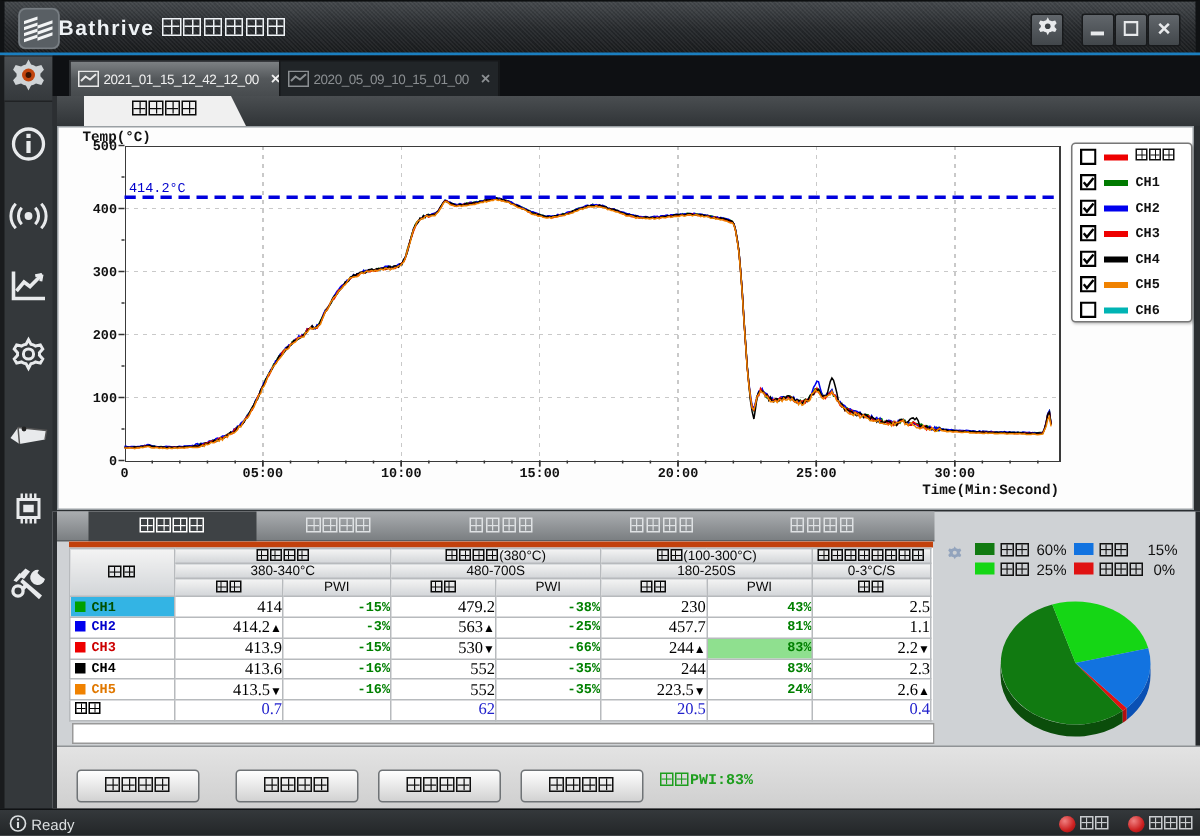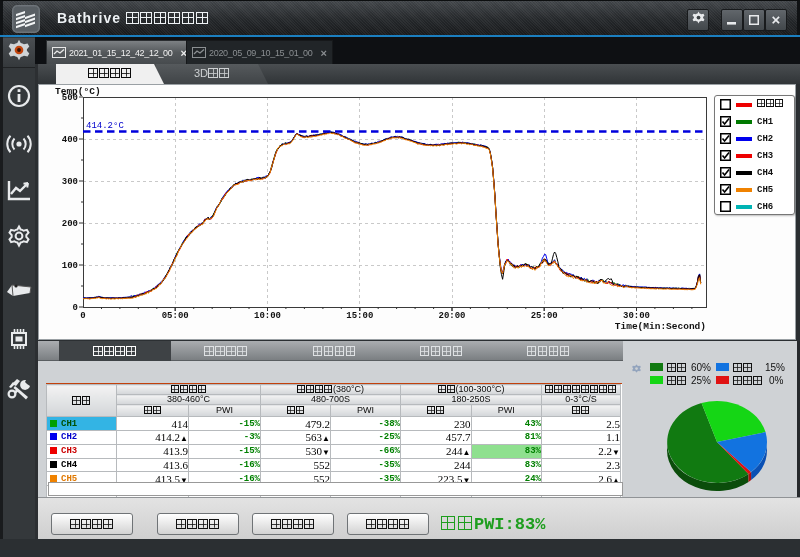--- a/index.html
+++ b/index.html
@@ -11,21 +11,21 @@
 
 
 #tbar { position:absolute; left:0; top:0; width:800px; height:37px;
   background:linear-gradient(#43474b,#26292c 50%,#17191b);
   border-left:3px solid #101214; border-right:3px solid #101214; border-top:1px solid #0c0e0f; }
 #tbar .hatch { position:absolute; inset:0;
   background:repeating-linear-gradient(45deg,rgba(255,255,255,.05) 0 1px,transparent 1px 2px),
              repeating-linear-gradient(-45deg,rgba(0,0,0,.06) 0 1px,transparent 1px 2px); }
 #blueline { position:absolute; left:0; top:35px; width:800px; height:2px; background:#1b7fc0; }
 #logo { position:absolute; left:9px; top:4px; }
-#title { position:absolute; left:54px; top:9px; font-size:14px; font-weight:bold; color:#eef2f5; letter-spacing:1px;text-align:center; }
+#title { position:absolute; left:36px; top:9px; font-size:14px; font-weight:bold; color:#eef2f5; letter-spacing:1px;text-align:center; }
 .wbtn { position:absolute; top:8px; height:22px; background:linear-gradient(#61666b,#42474b);
   border:1px solid #181a1c; border-radius:2px; color:#e8eaec; text-align:center; line-height:20px; }
 
 
 #sbar { position:absolute; left:0; top:37px; width:35px; height:502px; background:#34383b; border-left:3px solid #191b1d; }
 #sbar .active { position:absolute; left:0; top:1px; width:32px; height:30px;
   background:linear-gradient(#4a4e52,#35393c); border-bottom:1px solid #202224; }
 .sic { position:absolute; left:0; width:32px; text-align:center; }
 
 
@@ -57,21 +57,21 @@
 .lr .sw { width:16px; height:4px; margin-left:5px; }
 .lr .ln { margin-left:5px; font-family:"Liberation Mono"; font-size:9px; font-weight:bold; color:#111; }
 
 
 #bpanel { position:absolute; left:35px; top:341px; width:765px; height:198px; background:#cfd2d5; border-left:3px solid #2c2f32; border-right:3px solid #26292c; }
 #btabs { position:absolute; left:0; top:0; width:585px; height:20px;
   background:linear-gradient(#aaadb0,#7b7f82); border-bottom:1px solid #5a5e61; }
 .btab { position:absolute; top:0; height:20px; text-align:center; line-height:20px; font-size:11px; color:#dfe2e4; }
 .btab.on { background:#3e4245; color:#fff; }
 
-#tblwrap { position:absolute; left:8px; top:20px; width:576px; height:119px; background:#fff; border-top:1px solid #c2410c;margin-top:22px; }
+#tblwrap { position:absolute; left:8px; top:20px; width:576px; height:119px; background:#fff; border-top:4px solid #c2410c; }
 table { border-collapse:collapse; table-layout:fixed; width:575px; }
 td, th { border:1px solid #b7babd; font-size:10px; padding:0; overflow:hidden; white-space:nowrap; }
 thead td { background:linear-gradient(#f3f3f3,#d2d5d8); text-align:center; color:#0a0a0a; font-size:9px; line-height:9px; }
 .hr1 { height:9px; } .hr2 { height:9px; } .hr3 { height:12px; }
 tbody td { height:13.8px; background:#fff; text-align:right; font-family:"Liberation Serif",serif; font-size:11px; }
 td.chname { text-align:left; padding-left:3px; font-family:"Liberation Mono"; font-size:9px; font-weight:bold; }
 td.chname.sel { background:#33b4e4; }
 .mk { display:inline-block; width:7px; height:7px; margin-right:4px; vertical-align:-1px; }
 td.pwi { color:#008000; font-family:"Liberation Mono"; font-size:9px; font-weight:bold; }
 td.dv { color:#2222cc; }
@@ -81,21 +81,21 @@
 #bleg { position:absolute; left:590px; top:21px; width:175px; height:32px; font-size:10px; color:#111; }
 .bsw { display:inline-block; width:13px; height:8px; margin-right:4px; }
 .blr { position:absolute; white-space:nowrap; }
 
 #pie { position:absolute; left:585px; top:0; width:180px; height:152px; }
 
 #btnrow { position:absolute; left:0; top:156px; width:765px; height:42px;
   background:linear-gradient(#e3e3e3,#cfcfcf); border-top:1px solid #909396; }
 .pbtn { position:absolute; top:15px; height:22px; width:82px; background:linear-gradient(#ffffff,#d2d2d2);
   border:1px solid #6f7376; border-radius:3px; text-align:center; line-height:20px; font-size:11px; font-weight:bold; color:#111; }
-#pwitxt { position:absolute; left:402px; top:17px; font-size:17px; font-weight:bold; color:#1e9e1e; font-family:"Liberation Mono"; }
+#pwitxt { position:absolute; left:402px; top:17px; font-size:10px; font-weight:bold; color:#1e9e1e; font-family:"Liberation Mono"; }
 </style></head>
 <body>
 <div id="win">
   <div id="tbar">
       <div class="hatch"></div>
     <div id="logo"><svg width="28" height="28" viewBox="0 0 28 28">
           <rect x="0" y="0" width="28" height="28" rx="5" fill="#595f64"></rect>
           <rect x="0.8" y="0.8" width="26.4" height="26.4" rx="4.4" fill="none" stroke="#787e83" stroke-width="1"></rect>
           <g fill="#f2f4f5">
             <path d="M4,9 l9,-3 l0,2.2 l-9,3 Z"></path>
@@ -185,21 +185,20 @@
           <rect x="0.5" y="0.5" width="13" height="10" fill="none" stroke="#e8e8e8"></rect>
           <path d="M2,7 L5,4 L8,6 L12,2.5" fill="none" stroke="#e8e8e8" stroke-width="1.3"></path>
         </svg>2021_01_15_12_42_12_00<span class="x">×</span></div>
     <div class="ftab off" style="left:151px"><svg width="14" height="11" viewBox="0 0 14 11" style="margin-right:3px">
           <rect x="0.5" y="0.5" width="13" height="10" fill="none" stroke="#8b8f92"></rect>
           <path d="M2,7 L5,4 L8,6 L12,2.5" fill="none" stroke="#8b8f92" stroke-width="1.3"></path>
         </svg>2020_05_09_10_15_01_00<span class="x">×</span></div>
   </div>
   <div id="stabs">
     <div class="stab on"><i class="h"></i><i class="h"></i><i class="h"></i><i class="h"></i></div>
-    <div class="stab off">3D<i class="h"></i><i class="h"></i></div>
   </div>
 
   <div id="chartpanel">
     <svg width="800" height="345" style="position:absolute;left:-39px;top:-85px">
 <rect x="83.0" y="97.0" width="624.0" height="211.0" fill="#ffffff" stroke="none"></rect>
 <g stroke="#c9c9c9" stroke-dasharray="3,3" shape-rendering="crispEdges">
           <line x1="175.2" y1="97.0" x2="175.2" y2="307.0"></line>
           <line x1="267.5" y1="97.0" x2="267.5" y2="307.0"></line>
           <line x1="359.8" y1="97.0" x2="359.8" y2="307.0"></line>
           <line x1="452.0" y1="97.0" x2="452.0" y2="307.0"></line>
@@ -356,21 +355,21 @@
       <table>
       <thead>
         <tr class="hr1">
               <td rowspan="3" style="width:70px;font-size:10px"><i class="h"></i><i class="h"></i></td>
           <td colspan="2" style="width:144px"><i class="h"></i><i class="h"></i><i class="h"></i><i class="h"></i></td>
           <td colspan="2" style="width:140px"><i class="h"></i><i class="h"></i><i class="h"></i><i class="h"></i>(380°C)</td>
           <td colspan="2" style="width:141px"><i class="h"></i><i class="h"></i>(100-300°C)</td>
           <td style="width:79px"><i class="h"></i><i class="h"></i><i class="h"></i><i class="h"></i><i class="h"></i><i class="h"></i><i class="h"></i><i class="h"></i></td>
             </tr>
         <tr class="hr2">
-              <td colspan="2">380-460°C</td>
+              <td colspan="2">380-340°C</td>
               <td colspan="2">480-700S</td>
               <td colspan="2">180-250S</td>
               <td>0-3°C/S</td>
             </tr>
         <tr class="hr3">
               <td><i class="h"></i><i class="h"></i></td>
               <td>PWI</td>
               <td><i class="h"></i><i class="h"></i></td>
               <td>PWI</td>
               <td><i class="h"></i><i class="h"></i></td>
@@ -472,12 +471,25 @@
     </div>
     <div id="btnrow">
       <div class="pbtn" style="left:13px"><i class="h"></i><i class="h"></i><i class="h"></i><i class="h"></i></div>
       <div class="pbtn" style="left:119px"><i class="h"></i><i class="h"></i><i class="h"></i><i class="h"></i></div>
       <div class="pbtn" style="left:214px"><i class="h"></i><i class="h"></i><i class="h"></i><i class="h"></i></div>
       <div class="pbtn" style="left:309px"><i class="h"></i><i class="h"></i><i class="h"></i><i class="h"></i></div>
       <div id="pwitxt"><i class="h"></i><i class="h"></i>PWI:83%</div>
     </div>
   </div>
 
+  <div id="stbar">
+    <span style="position:absolute;left:6px;top:3px">
+      <svg width="12" height="12" viewBox="0 0 24 24" style="vertical-align:-2px">
+          <circle cx="12" cy="12" r="10" fill="none" stroke="#dcdfe1" stroke-width="2.2"></circle>
+          <rect x="10.6" y="10" width="2.8" height="8" fill="#dcdfe1"></rect>
+          <rect x="10.6" y="5.2" width="2.8" height="2.8" fill="#dcdfe1"></rect>
+        </svg>
+      Ready</span>
+    <span class="led" style="left:706px"></span>
+      <span style="position:absolute;left:720px;top:4px;color:#c9cccf"><i class="h"></i><i class="h"></i></span>
+    <span class="led" style="left:752px"></span>
+      <span style="position:absolute;left:766px;top:4px;color:#c9cccf"><i class="h"></i><i class="h"></i><i class="h"></i></span>
+  </div>
 </div>
 </body></html>

